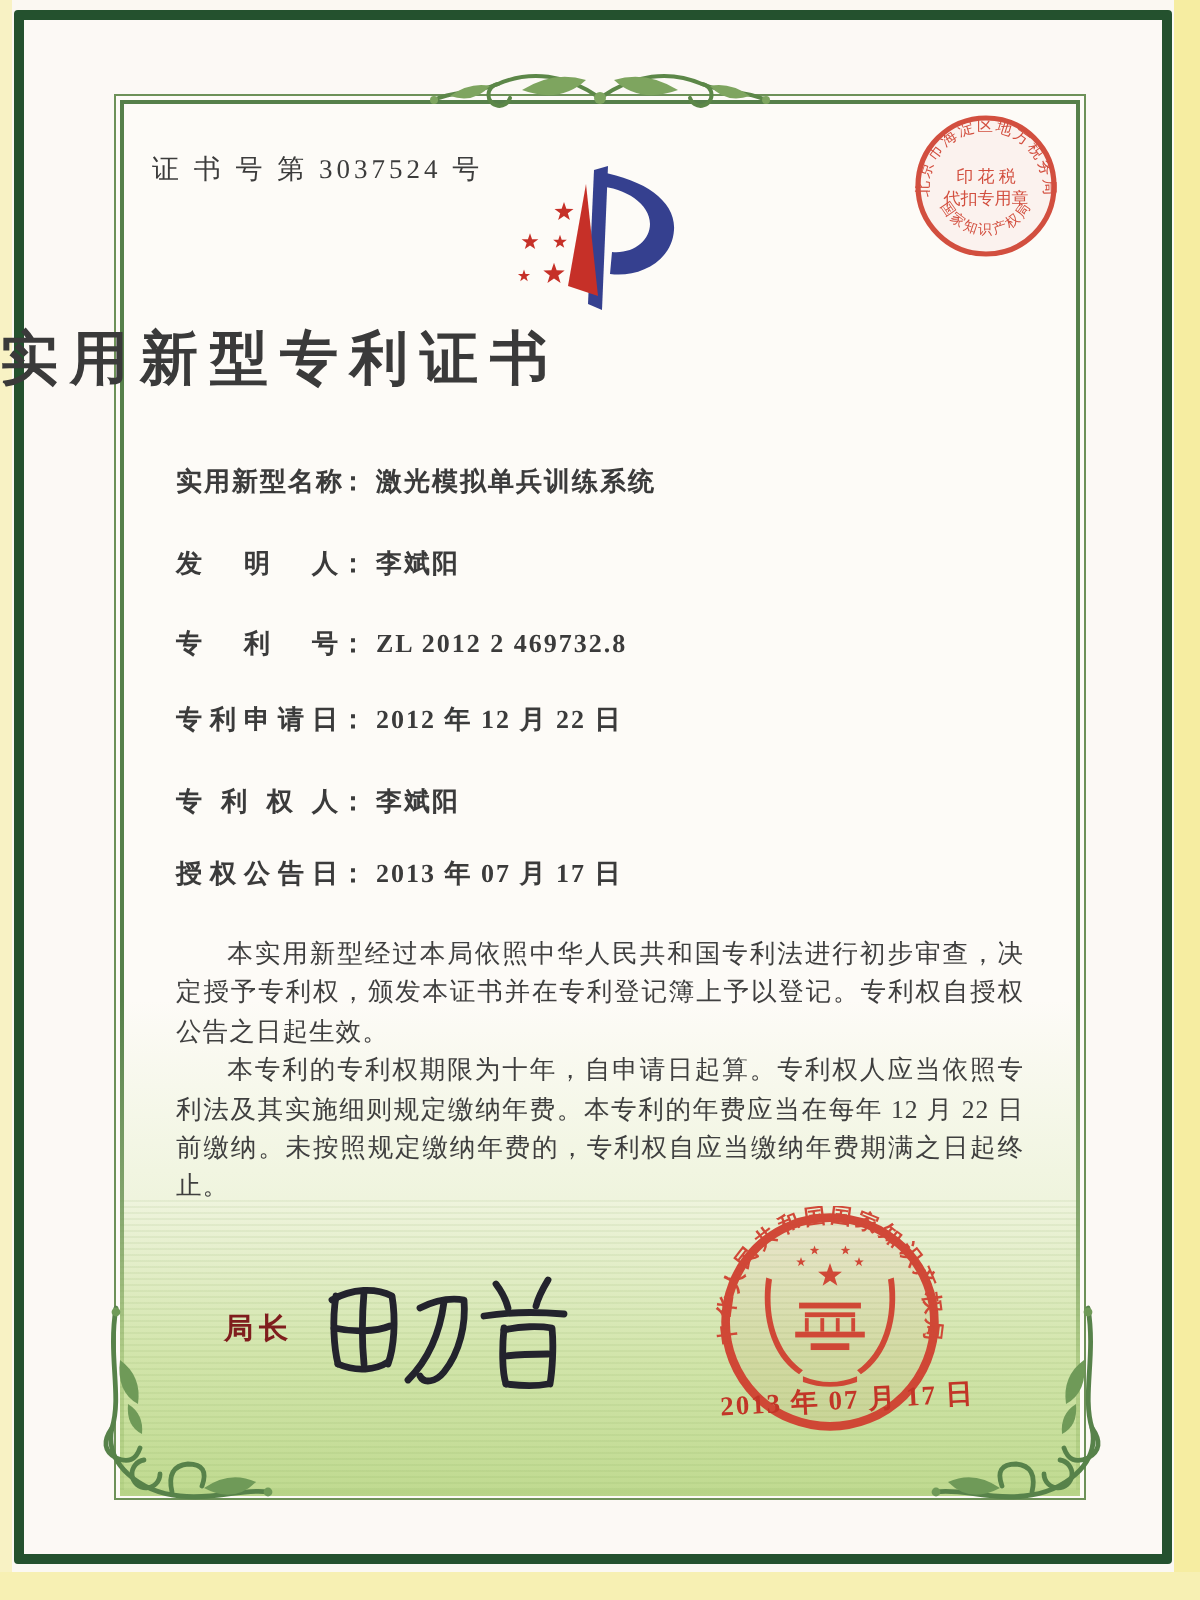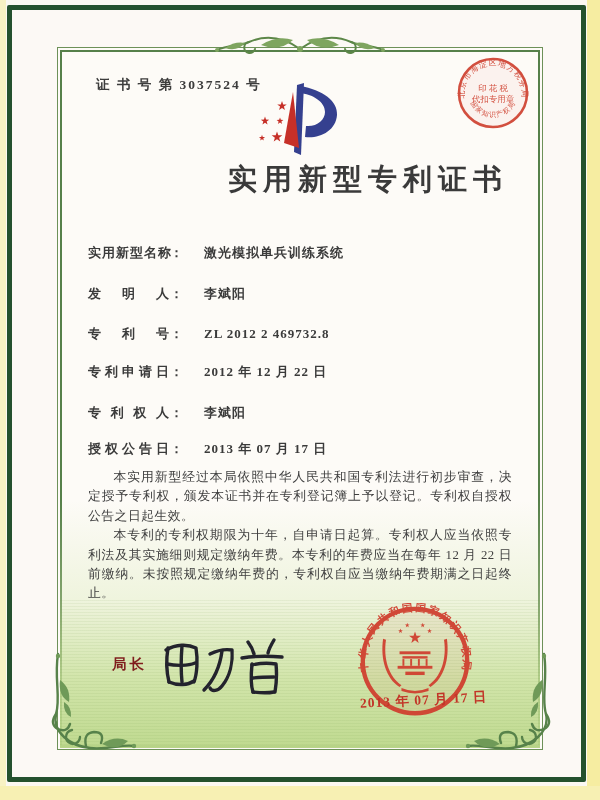--- a/index.html
+++ b/index.html
@@ -9,25 +9,25 @@
   .edge-left{left:0;top:0;width:6px;height:100%;background:#f8f2c4;}
   .edge-right{right:0;top:0;width:13px;height:100%;background:#f6eda1;}
   .edge-bottom{left:0;bottom:0;width:100%;height:14px;background:#f7f0b3;}
   .outer-border{position:absolute;left:7px;top:5px;right:14px;bottom:18px;border:5px solid #24512e;background:#fcf9f5;border-radius:2px;}
   .inner-frame{position:absolute;left:57px;top:47px;width:486px;height:703px;border:1px solid #6d9158;background:#fdfbf7;box-sizing:border-box;}
   .inner-frame::after{content:'';position:absolute;inset:2px;border:2px solid #56804a;pointer-events:none;}
   .tint{position:absolute;left:60px;top:500px;width:480px;height:248px;
     background:linear-gradient(180deg,rgba(215,232,178,0) 0%,rgba(213,231,174,0.35) 40%,rgba(199,223,151,0.8) 72%,rgba(188,216,138,0.95) 100%);}
   .scanlines{position:absolute;left:60px;top:600px;width:480px;height:148px;opacity:.35;
     background:repeating-linear-gradient(180deg,rgba(110,150,70,0.25) 0 1px,rgba(255,255,255,0) 1px 3px);}
-  .cert-no{position:absolute;left:96px;top:76px;font-size:13.5px;letter-spacing:2px;color:#3c3c3c;font-weight:700;}
-  .title{position:absolute;left:0;top:160px;width:508px;text-align:right;font-size:29px;font-weight:bold;color:#3a3a3a;letter-spacing:6px;}
+  .cert-no{position:absolute;left:76px;top:76px;font-size:13.5px;letter-spacing:2px;color:#3c3c3c;font-weight:400;}
+  .title{position:absolute;left:0;top:160px;width:508px;text-align:left;font-size:29px;font-weight:bold;color:#3a3a3a;letter-spacing:6px;}
   .frow{position:absolute;left:88px;font-size:13px;font-weight:600;color:#3b3b3b;letter-spacing:1px;white-space:nowrap;}
-  .flabel{display:inline-block;width:82px;text-align-last:justify;text-align:justify;margin-top:12px;}
-  .fval{margin-left:20px;}
+  .flabel{display:inline-block;width:82px;text-align-last:justify;text-align:justify;}
+  .fval{margin-left:4px;}
   .bodytext{position:absolute;left:88px;top:468px;width:424px;font-size:12.8px;line-height:19.4px;color:#3f3f3f;text-align:justify;letter-spacing:0.5px;}
   .bodytext p{margin:0;text-indent:2em;}
   .director{position:absolute;left:112px;top:655px;font-size:14.5px;font-weight:600;color:#7f1d1d;letter-spacing:3px;}
   .sig{position:absolute;left:152px;top:630px;}
   .footer{position:absolute;left:57px;top:720px;width:486px;text-align:center;font-size:11px;color:#555;letter-spacing:2px;}
   .logo{position:absolute;left:253px;top:80px;}
   .seal-tax{position:absolute;left:455px;top:55px;opacity:.92;}
   .seal-main{position:absolute;left:357px;top:603px;opacity:.95;}
   .seal-date{position:absolute;left:360px;top:690px;width:180px;font-size:13.5px;font-weight:bold;color:#c23527;letter-spacing:1px;transform:rotate(-3deg);white-space:nowrap;}
   .orn-top{position:absolute;left:195px;top:32px;}

